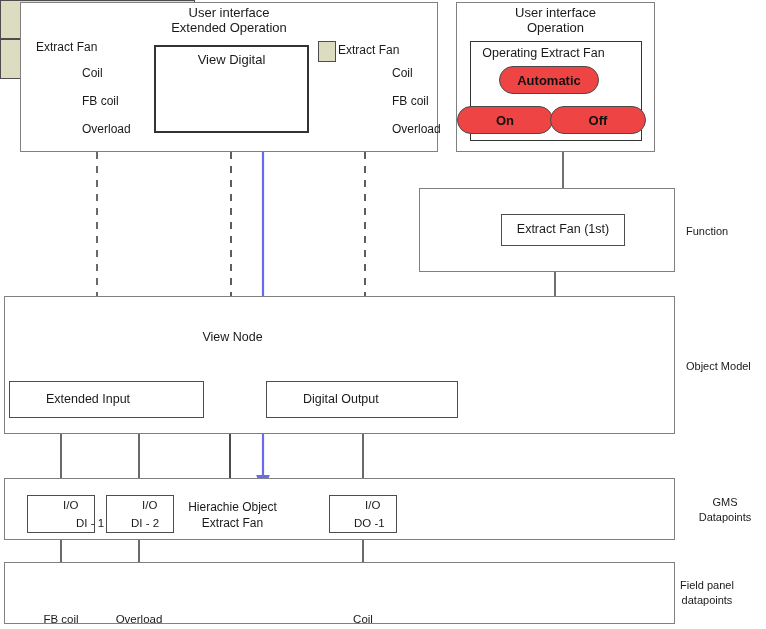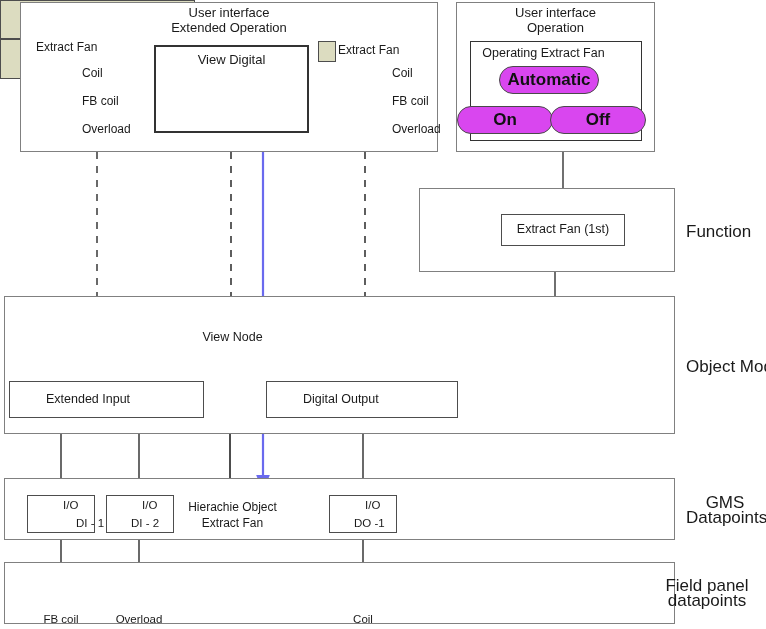--- a/index.html
+++ b/index.html
@@ -70,25 +70,25 @@
 
   .op-inner {
     left: 470px; top: 41px; width: 172px; height: 100px;
     border: 1px solid #333333;
   }
   .op-inner-title { left: 470px; top: 46px; width: 147px; font-size: 12.5px; }
 
   .pill {
     position: absolute;
     box-sizing: border-box;
-    background: #d946ef;
+    background: #ef4444;
     border: 1px solid #4a4a4a;
     border-radius: 999px;
     color: #111111;
-    font-size: 17px;
+    font-size: 13px;
     font-weight: bold;
     display: flex;
     align-items: center;
     justify-content: center;
   }
   .pill-auto { left: 499px; top: 66px; width: 100px; height: 28px; }
   .pill-on   { left: 457px; top: 106px; width: 96px; height: 28px; }
   .pill-off  { left: 550px; top: 106px; width: 96px; height: 28px; }
 
   .func-box { left: 501px; top: 214px; width: 124px; height: 32px; }
@@ -121,21 +121,21 @@
     border: 1px solid #4d4d4d;
   }
   .hier-label { left: 179px; top: 499px; width: 107px; font-size: 12px; line-height: 16px; }
 
   .io-top { position: absolute; font-size: 11.5px; color: #1a1a1a; white-space: pre; }
   .io-bot { position: absolute; font-size: 11.5px; color: #1a1a1a; white-space: pre; }
 
   .side-label {
     position: absolute;
     color: #1a1a1a;
-    font-size: 17px;
+    font-size: 11px;
     line-height: 15px;
     white-space: pre;
   }
   .lbl-function { left: 686px; top: 224px; }
   .lbl-om       { left: 686px; top: 359px; }
   .lbl-gms      { left: 686px; top: 495px; width: 78px; text-align: center; }
   .lbl-fp       { left: 664px; top: 578px; width: 86px; text-align: center; }
 
   .sig-label { position: absolute; font-size: 12px; color: #1a1a1a; white-space: pre; }
   .group-title { position: absolute; font-size: 12px; color: #1a1a1a; white-space: pre; }

